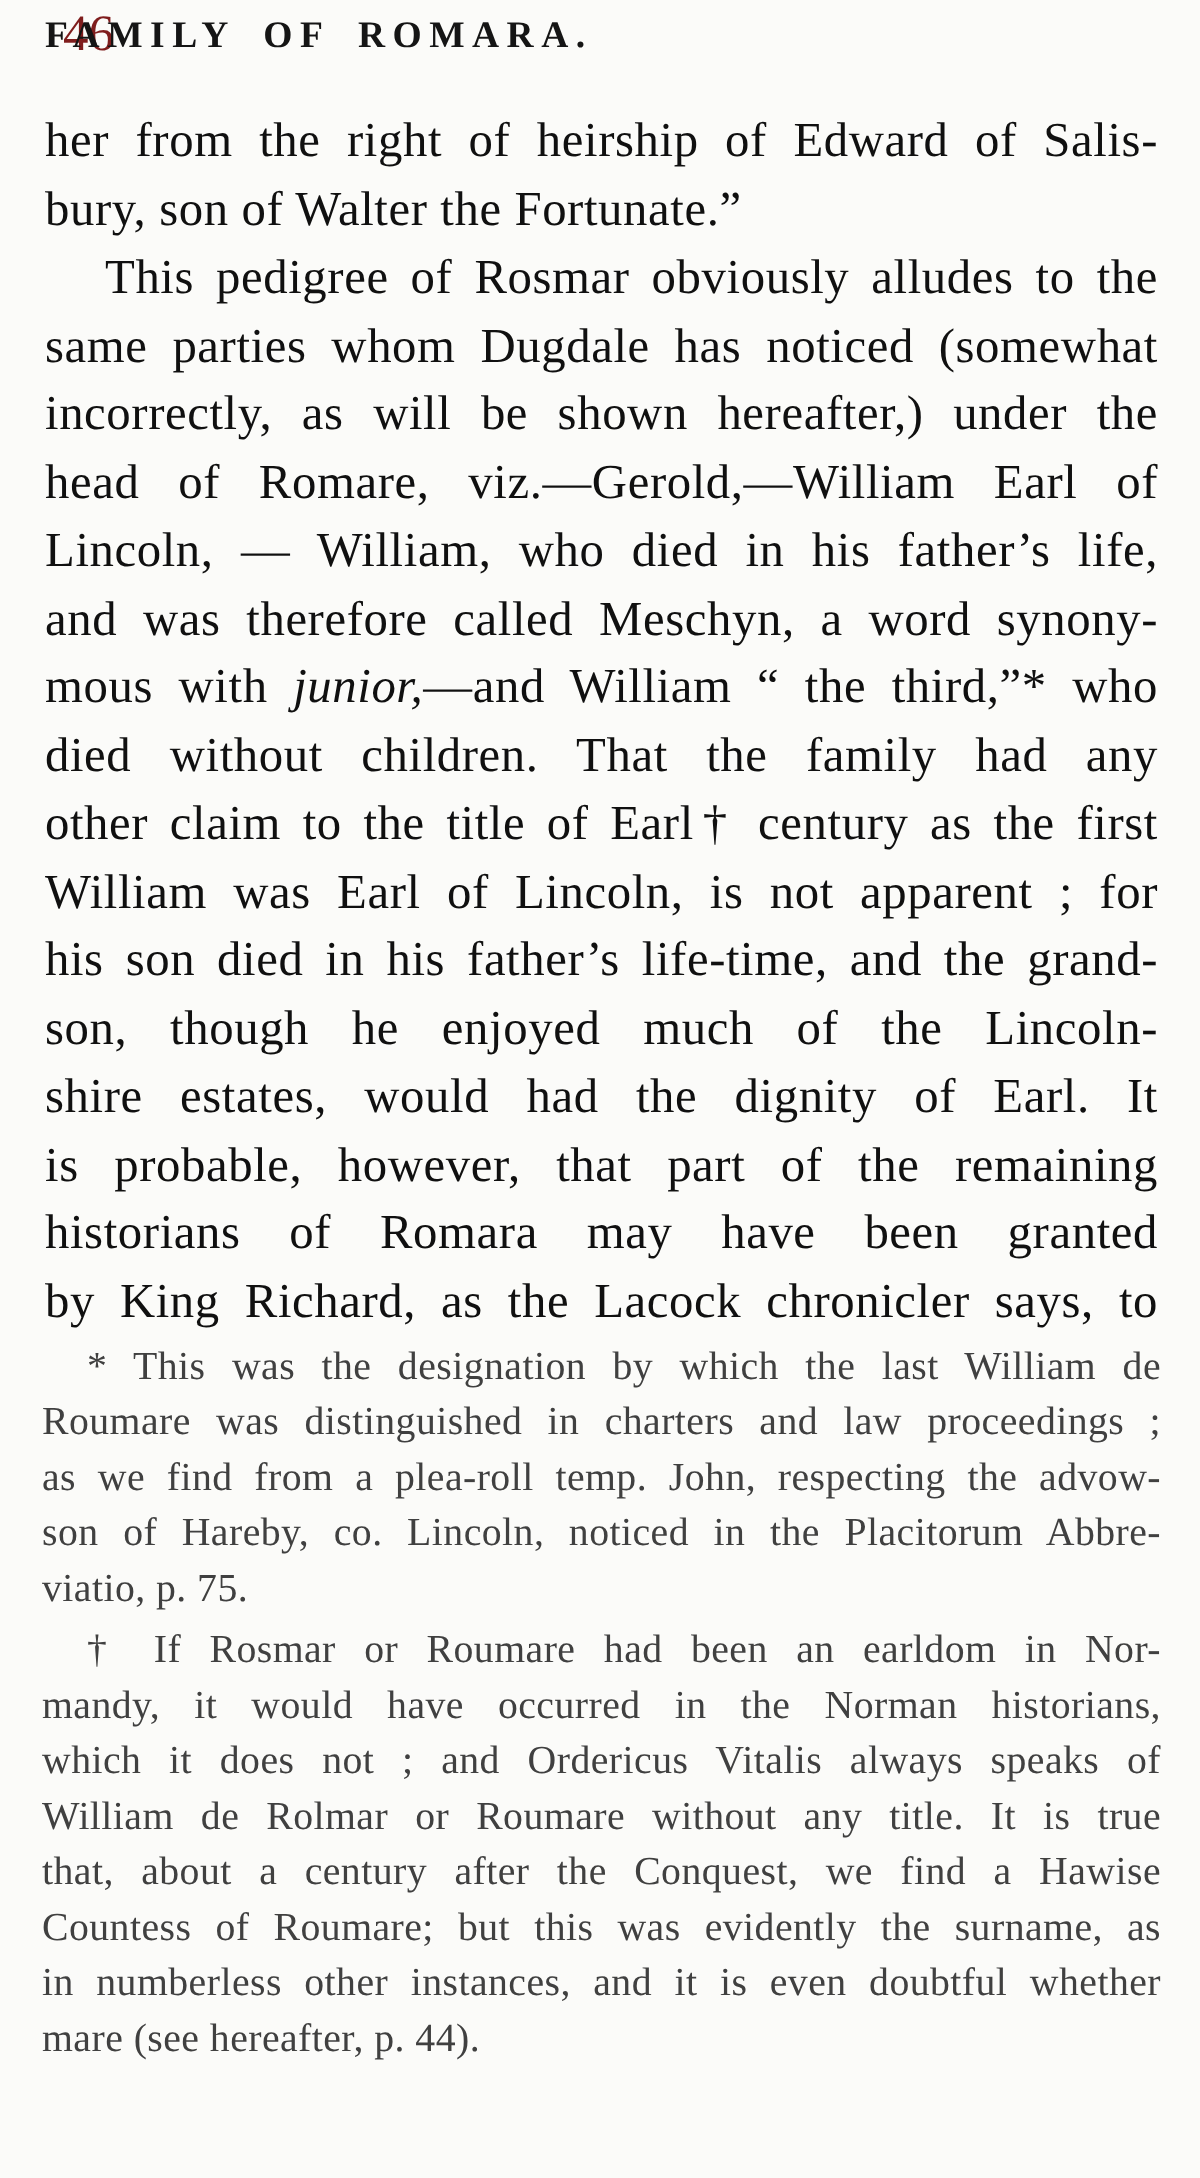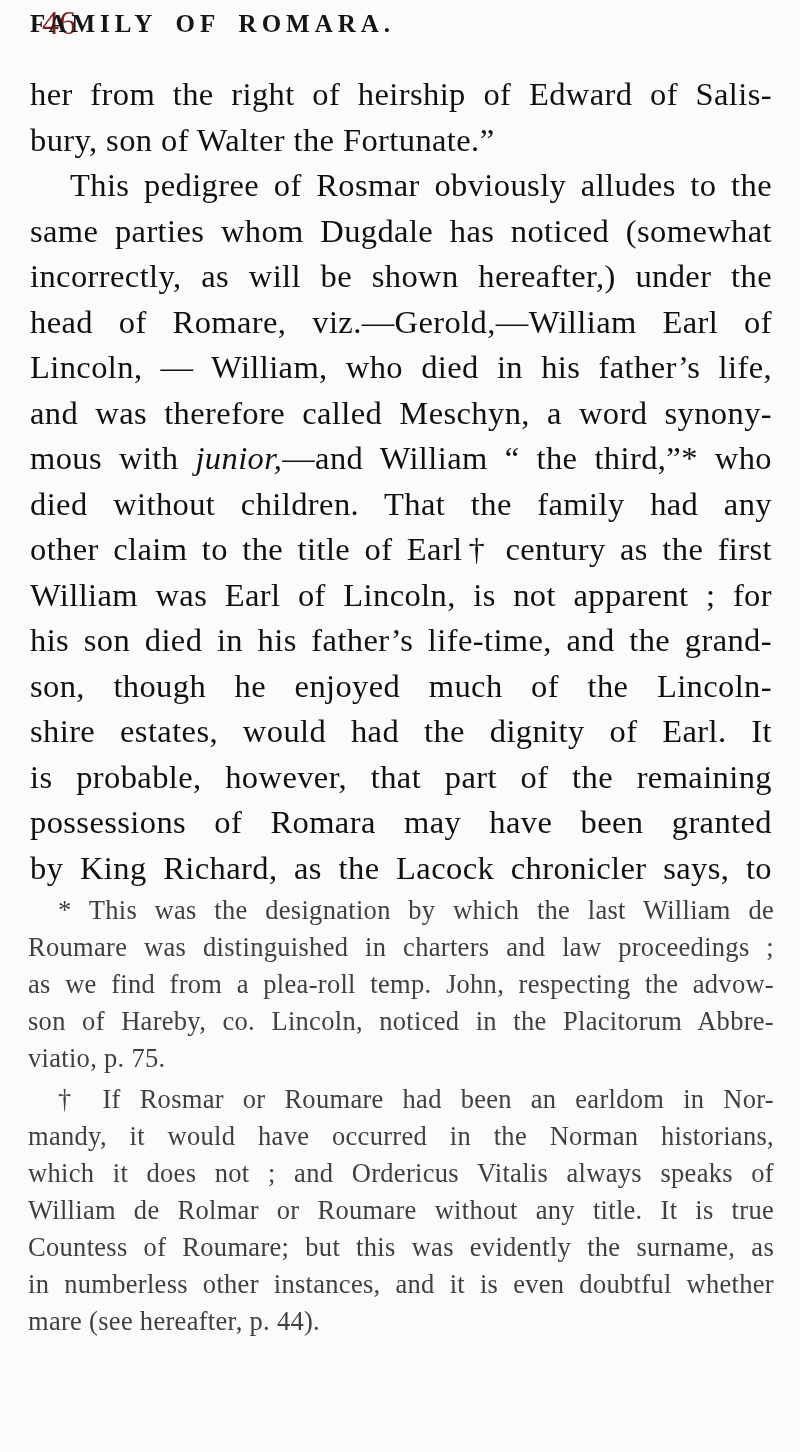--- a/index.html
+++ b/index.html
@@ -87,36 +87,37 @@
     <div class="line">Lincoln, — William, who died in his father’s life,</div>
     <div class="line">and was therefore called Meschyn, a word synony-</div>
     <div class="line"><span>mous with </span><span class="ital">junior,</span><span>—and William “ the third,”* who</span></div>
     <div class="line">died without children.  That the family had any</div>
     <div class="line">other claim to the title of Earl† century as the first</div>
     <div class="line">William was Earl of Lincoln, is not apparent ; for</div>
     <div class="line">his son died in his father’s life-time, and the grand-</div>
     <div class="line">son, though he enjoyed much of the Lincoln-</div>
     <div class="line">shire estates, would had the dignity of Earl.  It</div>
     <div class="line">is probable, however, that part of the remaining</div>
-    <div class="line">possessions of Romara may have been granted</div>
+    <div class="line">historians of Romara may have been granted</div>
     <div class="line">by King Richard, as the Lacock chronicler says, to</div>
   </div>
 
   <div class="footnotes">
     <div class="footnote-asterisk">
       <div class="line indent">* This was the designation by which the last William de</div>
       <div class="line">Roumare was distinguished in charters and law proceedings ;</div>
       <div class="line">as we find from a plea-roll temp. John, respecting the advow-</div>
       <div class="line">son of Hareby, co. Lincoln, noticed in the Placitorum Abbre-</div>
       <div class="line end">viatio, p. 75.</div>
     </div>
     <div class="footnote-dagger">
       <div class="line indent">† If Rosmar or Roumare had been an earldom in Nor-</div>
       <div class="line">mandy, it would have occurred in the Norman historians,</div>
       <div class="line">which it does not ; and Ordericus Vitalis always speaks of</div>
       <div class="line">William de Rolmar or Roumare without any title.  It is true</div>
+      <div class="line">that, about a century after the Conquest, we find a Hawise</div>
       <div class="line">Countess of Roumare; but this was evidently the surname, as</div>
       <div class="line">in numberless other instances, and it is even doubtful whether</div>
       <div class="line end">mare (see hereafter, p. 44).</div>
     </div>
   </div>
 
 </div>
 
 </body></html>

